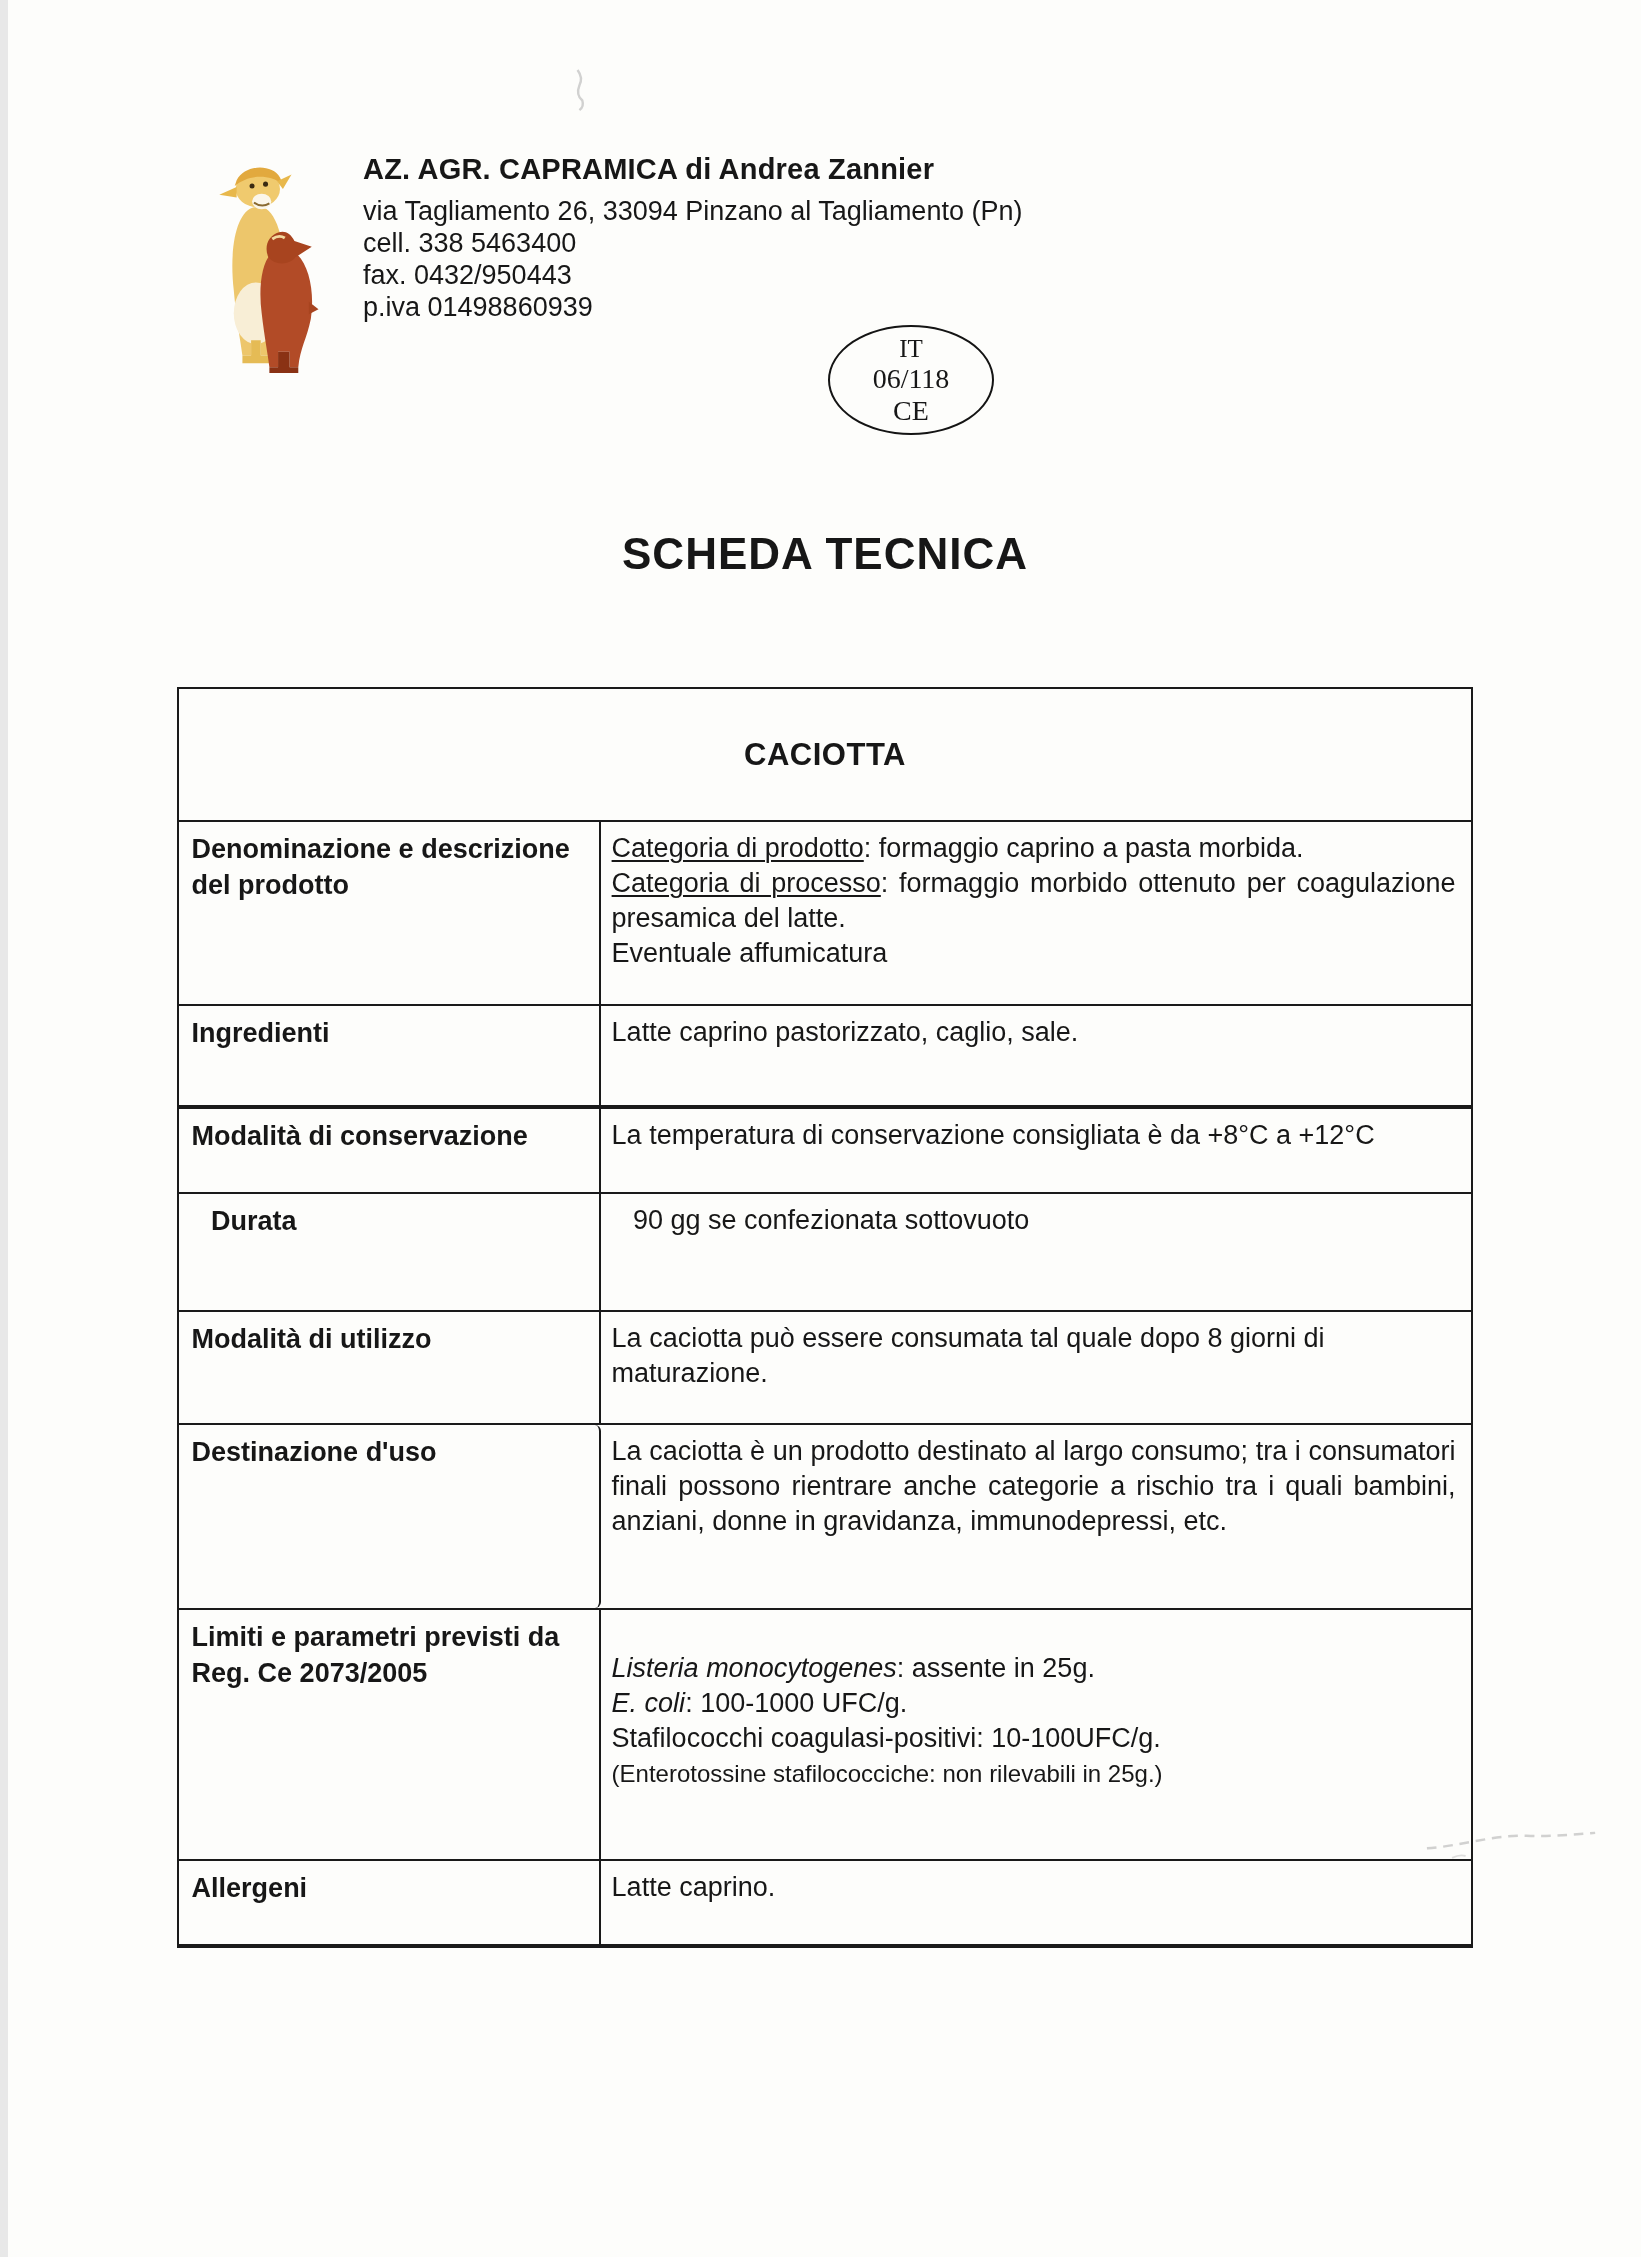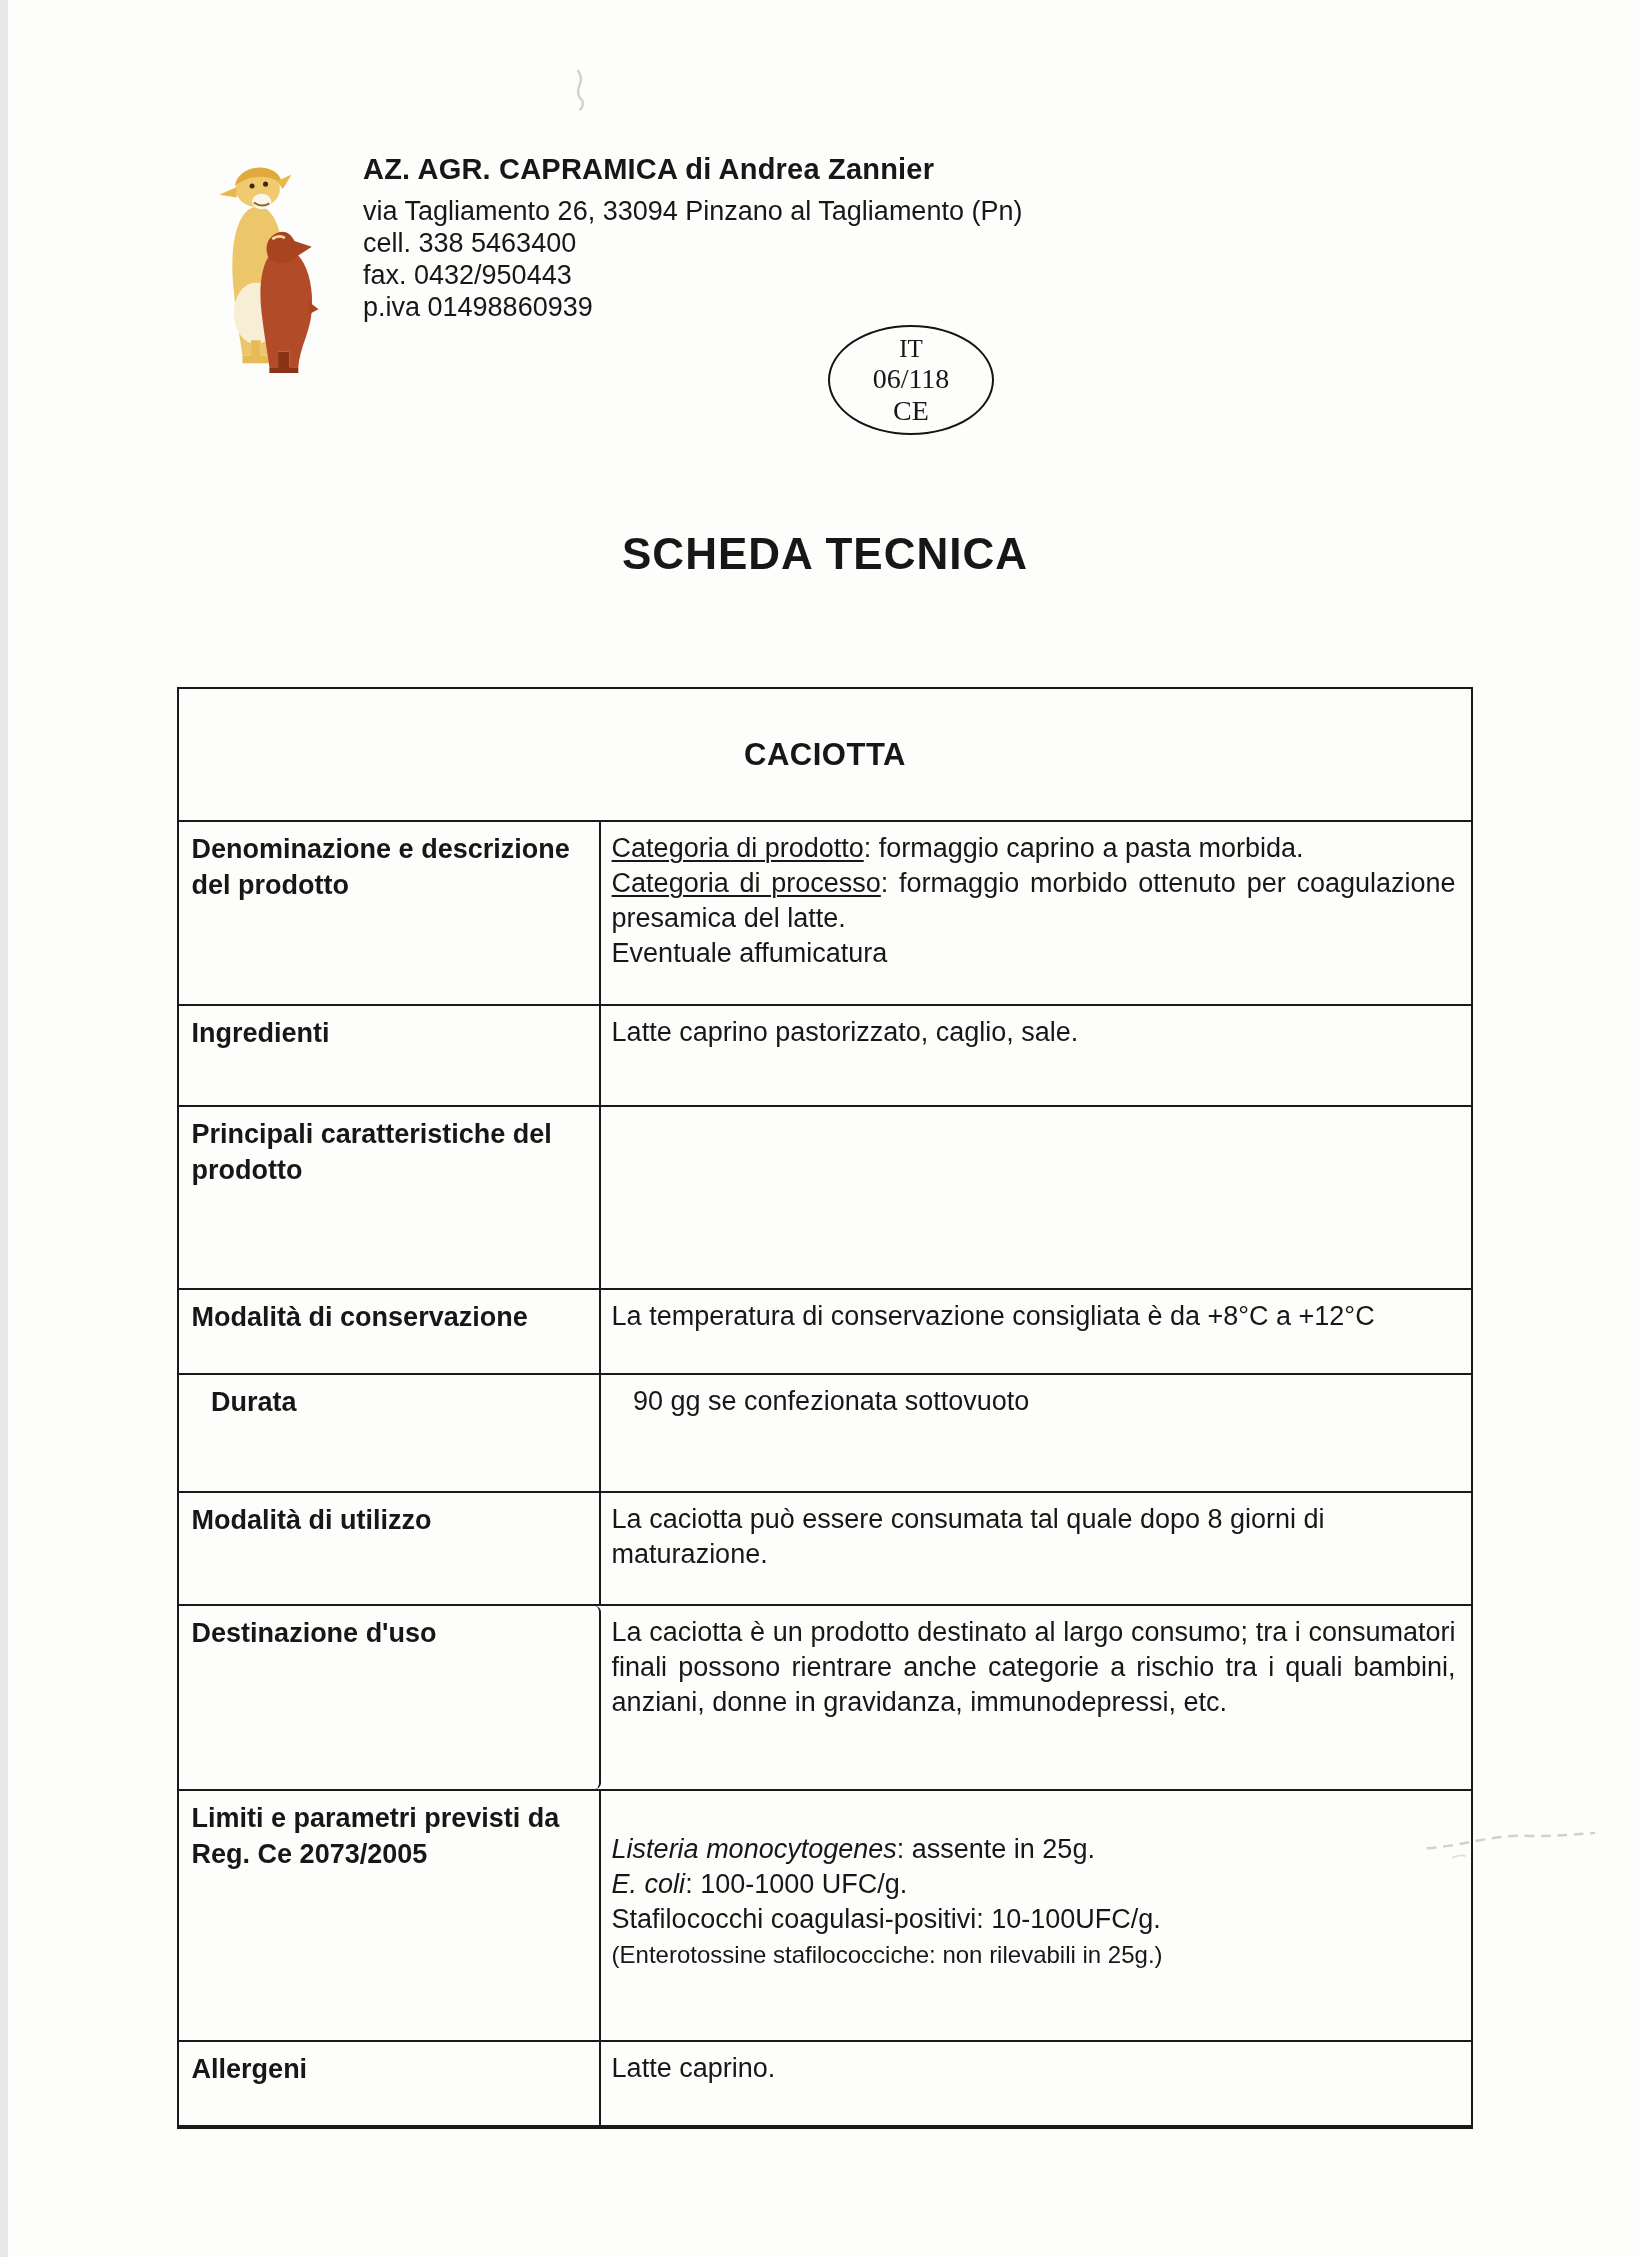--- a/index.html
+++ b/index.html
@@ -135,21 +135,20 @@
         <p>Eventuale affumicatura</p>
       </div>
     </div>
 
     <div class="trow">
       <div class="tlabel mh103">Ingredienti</div>
       <div class="tcontent mh103">Latte caprino pastorizzato, caglio, sale.</div>
     </div>
 
     <div class="trow">
-      <div class="tlabel mh187">Principali caratteristiche del prodotto</div>
     </div>
 
     <div class="trow">
       <div class="tlabel mh86">Modalità di conservazione</div>
       <div class="tcontent mh86">La temperatura di conservazione consigliata è da +8°C a +12°C</div>
     </div>
 
     <div class="trow">
       <div class="tlabel mh120">Durata</div>
       <div class="tcontent mh120">90 gg se confezionata sottovuoto</div>

